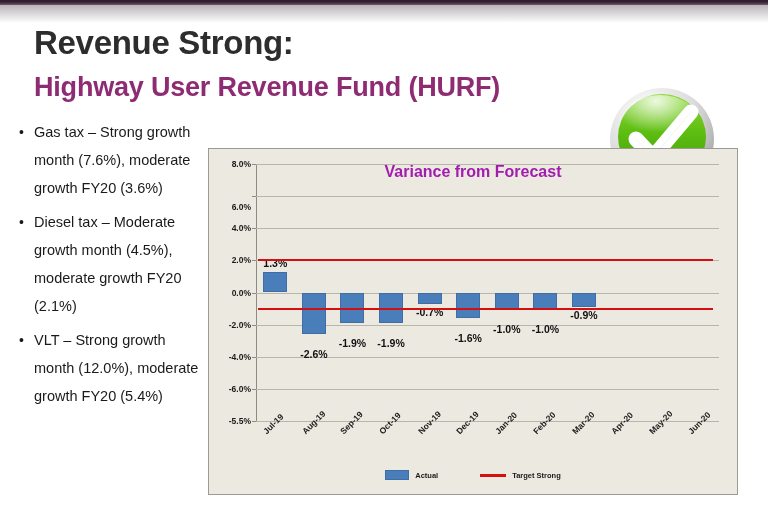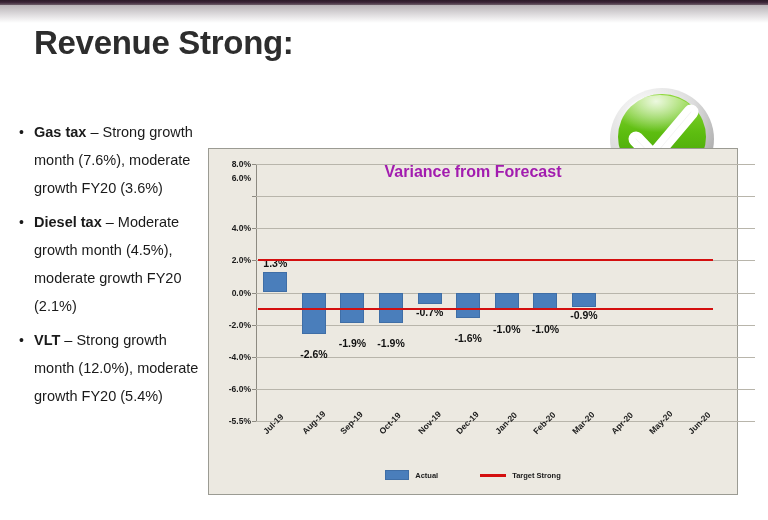--- a/index.html
+++ b/index.html
@@ -21,30 +21,30 @@
   .title-main{position:absolute;left:34px;top:24px;font-size:33px;font-weight:bold;
     color:#2d2d2d;letter-spacing:-0.3px;white-space:nowrap;}
   .title-sub{position:absolute;left:34px;top:72px;font-size:27px;font-weight:bold;
     color:#8e2b72;letter-spacing:-0.2px;white-space:nowrap;}
 
   
   .bullets{position:absolute;left:10px;top:118px;width:196px;}
   .bullet{position:relative;padding-left:24px;margin-bottom:6px;
     font-size:14.5px;line-height:28px;color:#1a1a1a;}
   .bullet .dot{position:absolute;left:9px;top:0;font-size:14px;line-height:28px;color:#1a1a1a;}
-  .bullet b{font-weight:bold;}
+  .bullet b{font-weight:normal;}
 
   
   .chart-frame{position:absolute;left:208px;top:148px;width:530px;height:347px;
     background:#ece9e1;border:1px solid #9b9b93;box-sizing:border-box;}
   .chart-title{position:absolute;left:0;right:0;top:14px;text-align:center;
     font-size:16px;font-weight:bold;color:#a21caf;}
 
   
-  .plot{position:absolute;left:47px;top:15px;width:463px;height:257px;padding-left:36px;}
+  .plot{position:absolute;left:47px;top:15px;width:463px;height:257px;}
   .gridline{position:absolute;left:0;width:100%;height:1px;background:#b8b5ab;}
   .axis-v{position:absolute;left:0;top:0;width:1px;height:100%;background:#8d8a81;}
   .ytick{position:absolute;right:calc(100% + 5px);transform:translateY(-50%);
     font-size:8.5px;font-weight:bold;color:#1a1a1a;white-space:nowrap;}
   .ytick-mark{position:absolute;left:-4px;width:4px;height:1px;background:#8d8a81;}
 
   .bar{position:absolute;background:#4a7ebb;border:1px solid #3f6ea6;box-sizing:border-box;}
   .bar-label{position:absolute;font-size:10.5px;font-weight:bold;color:#111;
     white-space:nowrap;transform:translateX(-50%);}
   .target-line{position:absolute;height:2px;background:#d40f0f;}
@@ -66,20 +66,21 @@
 </style>
 </head>
 <body>
 
 <div id="slide">
 
   <div class="top-bar"></div>
   <div class="top-fade"></div>
 
   <div class="title-main">Revenue Strong:</div>
+  <div class="title-sub">Highway User Revenue Fund (HURF)</div>
 
   <div class="bullets">
     <div class="bullet">
       <span class="dot">•</span>
       <b>Gas tax</b><span> – Strong growth month (7.6%), moderate growth FY20 (3.6%)</span>
     </div>
     <div class="bullet">
       <span class="dot">•</span>
       <b>Diesel tax</b><span> – Moderate growth month (4.5%), moderate growth FY20 (2.1%)</span>
     </div>
@@ -117,21 +118,21 @@
 
   <div class="chart-frame">
     <div class="chart-title">Variance from Forecast</div>
 
     <div class="plot" id="plot">
       <div class="axis-v"></div>
     <div class="gridline" style="top: 0px;"></div>
         <div class="ytick" style="top: 0px;">8.0%</div>
         <div class="ytick-mark" style="top: 0px;"></div>
         <div class="gridline" style="top: 32.125px;"></div>
-        <div class="ytick" style="top: 14px;">6.0%</div>
+        <div class="ytick" style="top: 43px;">6.0%</div>
         <div class="ytick-mark" style="top: 32.125px;"></div>
         <div class="gridline" style="top: 64.25px;"></div>
         <div class="ytick" style="top: 64.25px;">4.0%</div>
         <div class="ytick-mark" style="top: 64.25px;"></div>
         <div class="gridline" style="top: 96.375px;"></div>
         <div class="ytick" style="top: 96.375px;">2.0%</div>
         <div class="ytick-mark" style="top: 96.375px;"></div>
         <div class="gridline" style="top: 128.5px;"></div>
         <div class="ytick" style="top: 128.5px;">0.0%</div>
         <div class="ytick-mark" style="top: 128.5px;"></div>

